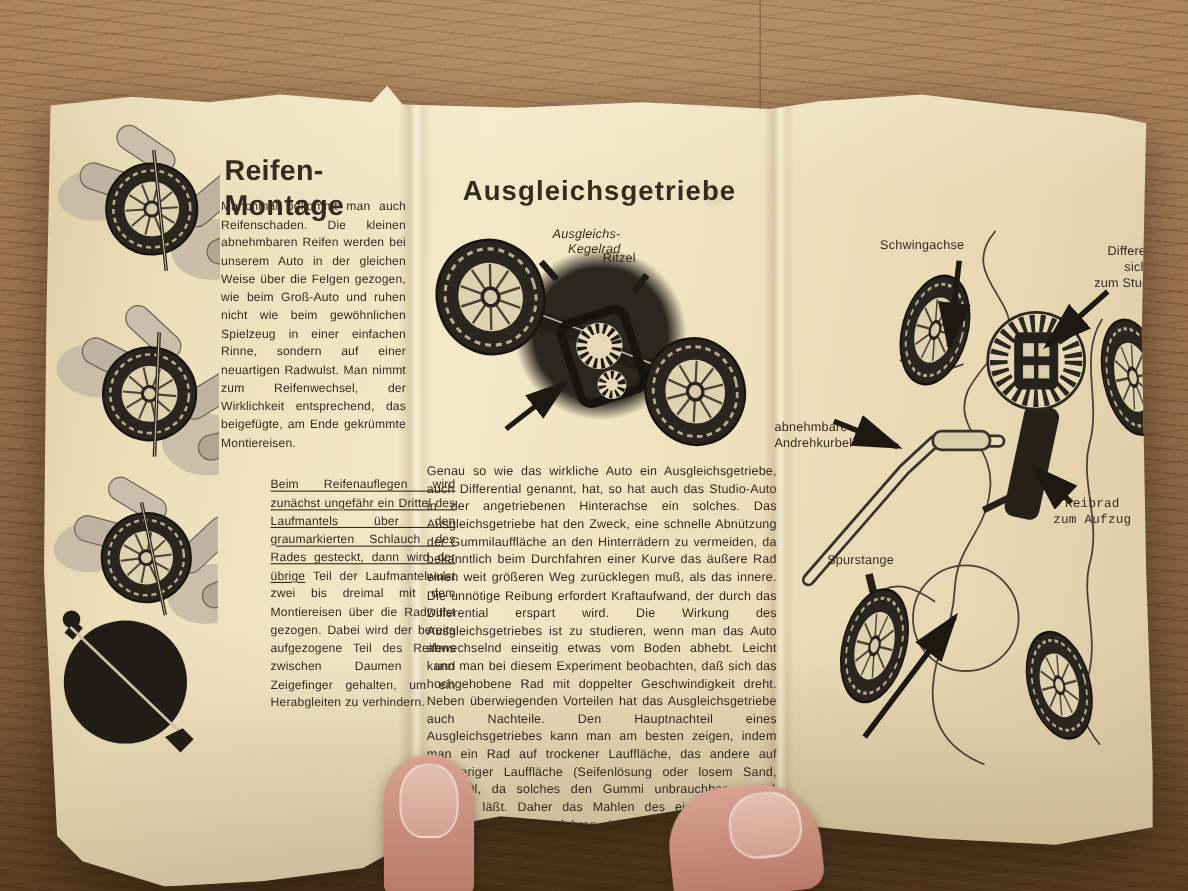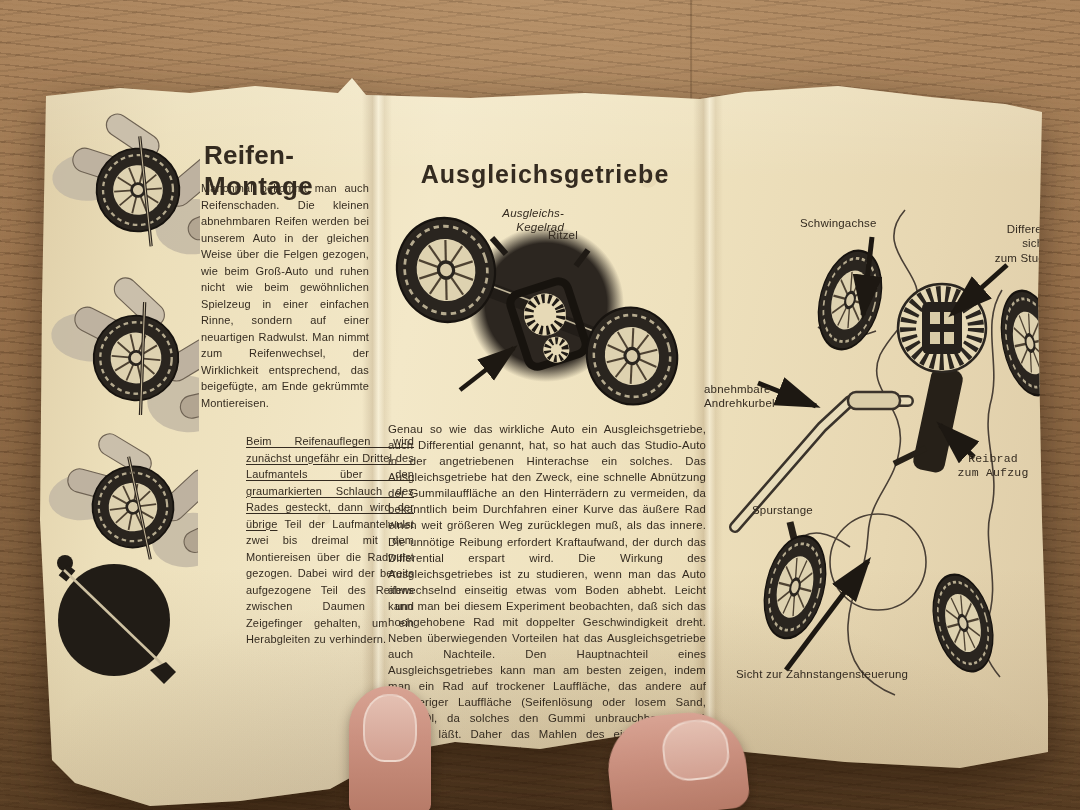--- a/index.html
+++ b/index.html
@@ -237,21 +237,20 @@
 
   <div class="label ink abs" style="left:800px;top:216px;width:125px;">Schwingachse</div>
   <div class="label ink abs" style="left:956px;top:222px;width:108px;text-align:right;">Differential
 sichtbar
 zum Studium</div>
   <div class="label ink abs" style="left:704px;top:338px;width:115px;margin-top:44px;">abnehmbare
 Andrehkurbel</div>
   <div class="label ink abs" style="left:938px;top:452px;width:110px;text-align:center;font-family:Liberation Mono, monospace;">Reibrad
 zum Aufzug</div>
   <div class="label ink abs" style="left:752px;top:503px;width:95px;">Spurstange</div>
-  <div class="label ink abs" style="left:736px;top:667px;width:270px;">Sicht zur Zahnstangensteuerung</div>
 
 </div>
 </div>
 
 <div id="finger-left" class="finger">
   <div class="pad"></div>
   <div class="nail"></div>
 </div>
 <div id="finger-right" class="finger">
   <div class="pad"></div>

